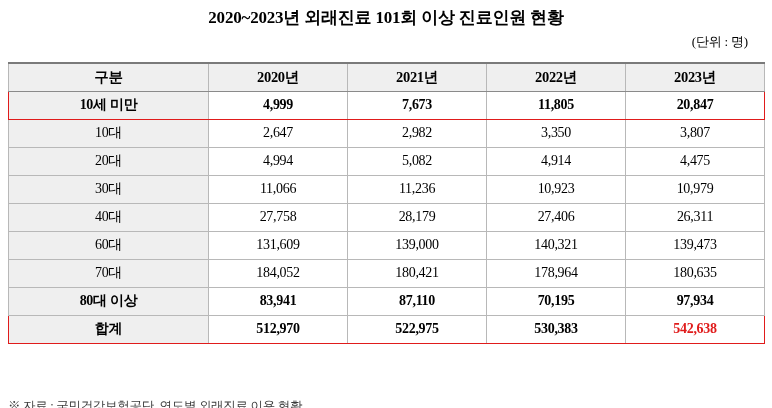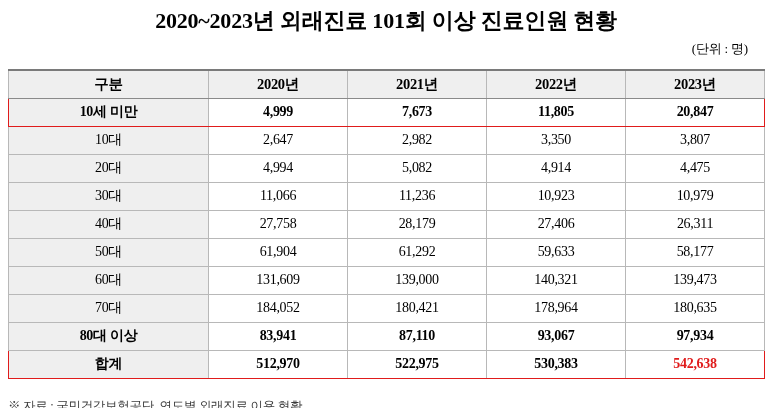--- a/index.html
+++ b/index.html
@@ -15,21 +15,21 @@
     overflow: hidden;
   }
   .page {
     position: relative;
     width: 772px;
     height: 408px;
     box-sizing: border-box;
   }
   .title {
     text-align: center;
-    font-size: 22px;
+    font-size: 17px;
     font-weight: bold;
     letter-spacing: -0.2px;
     padding-top: 6px;
     padding-bottom: 4px;
   }
   .unit-line {
     text-align: right;
     font-size: 13px;
     padding-right: 24px;
     padding-bottom: 3px;
@@ -168,45 +168,38 @@
             <td>10,979</td>
           </tr>
           <tr class="">
             <td class="label">40대</td>
             <td>27,758</td>
             <td>28,179</td>
             <td>27,406</td>
             <td>26,311</td>
           </tr>
           <tr class="">
-            <td class="label">50대</td>
-            <td>61,904</td>
-            <td>61,292</td>
-            <td>59,633</td>
-            <td>58,177</td>
-          </tr>
-          <tr class="">
             <td class="label">60대</td>
             <td>131,609</td>
             <td>139,000</td>
             <td>140,321</td>
             <td>139,473</td>
           </tr>
           <tr class="">
             <td class="label">70대</td>
             <td>184,052</td>
             <td>180,421</td>
             <td>178,964</td>
             <td>180,635</td>
           </tr>
           <tr class="bold">
             <td class="label">80대 이상</td>
             <td>83,941</td>
             <td>87,110</td>
-            <td>93,067</td>
+            <td>70,195</td>
             <td>97,934</td>
           </tr>
           <tr class="hl bold hl-bottom last-row">
             <td class="label">합계</td>
             <td>512,970</td>
             <td>522,975</td>
             <td>530,383</td>
             <td class="red-text">542,638</td>
           </tr>
         </tbody>

